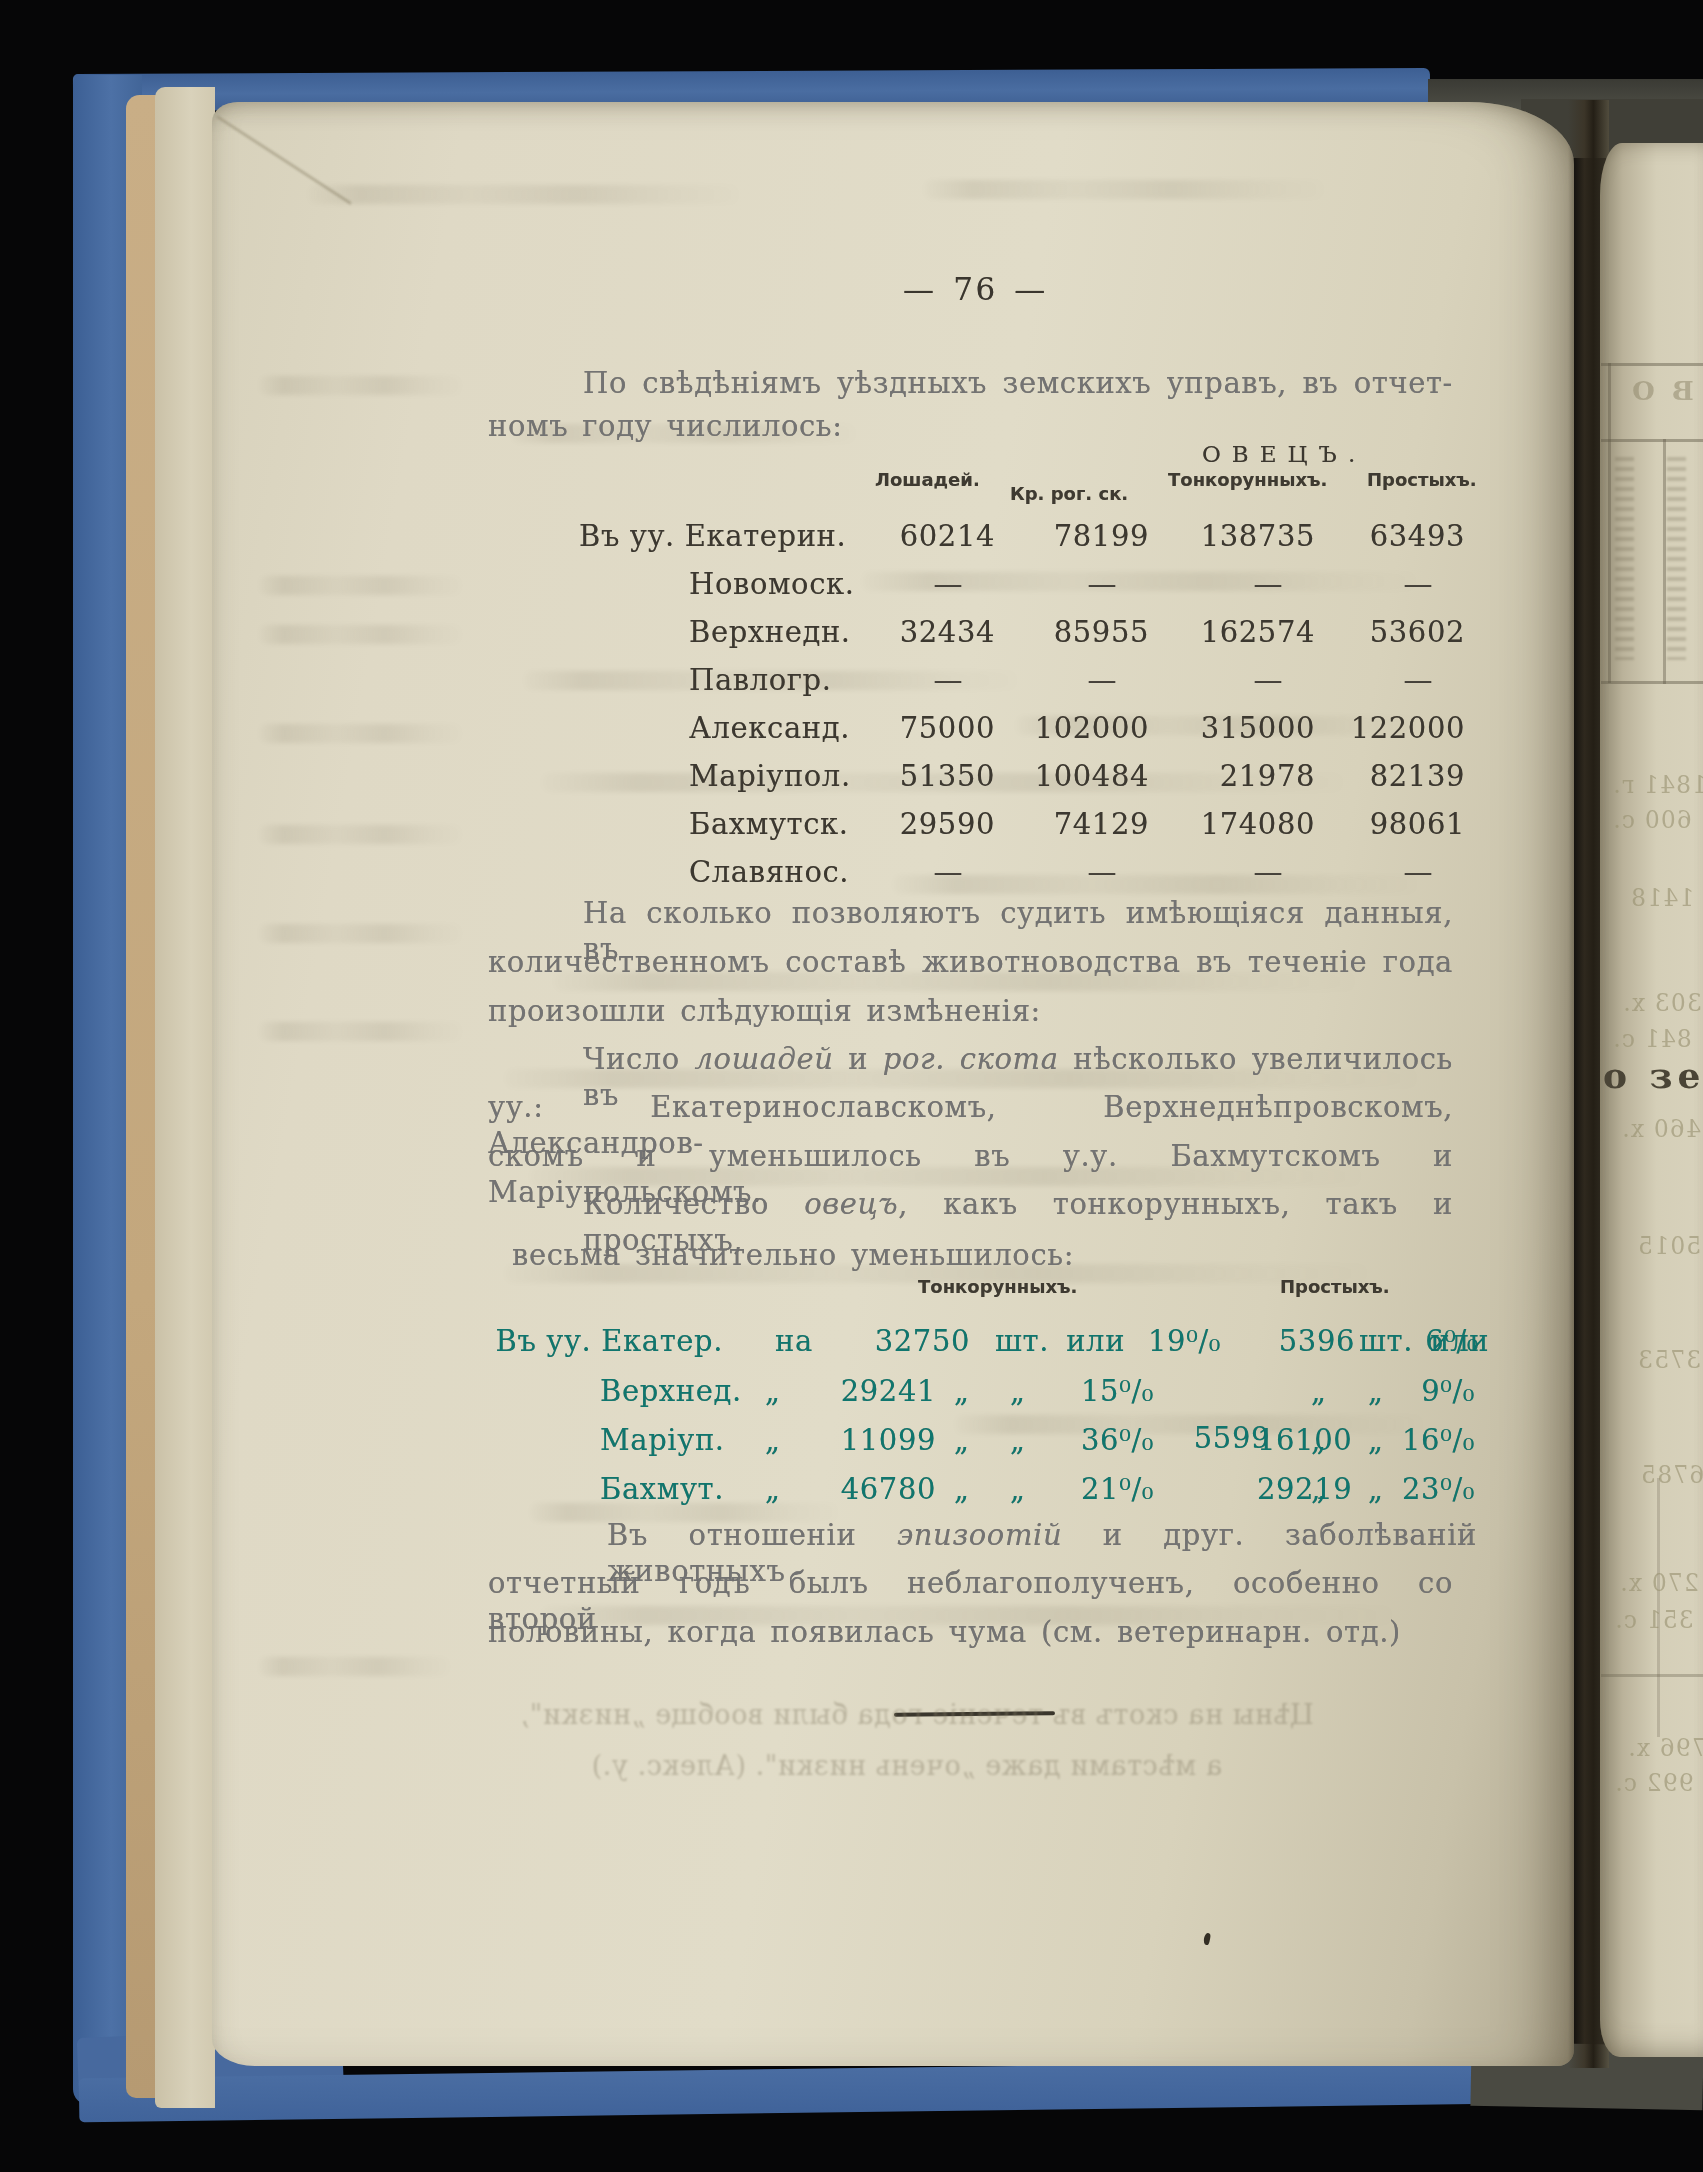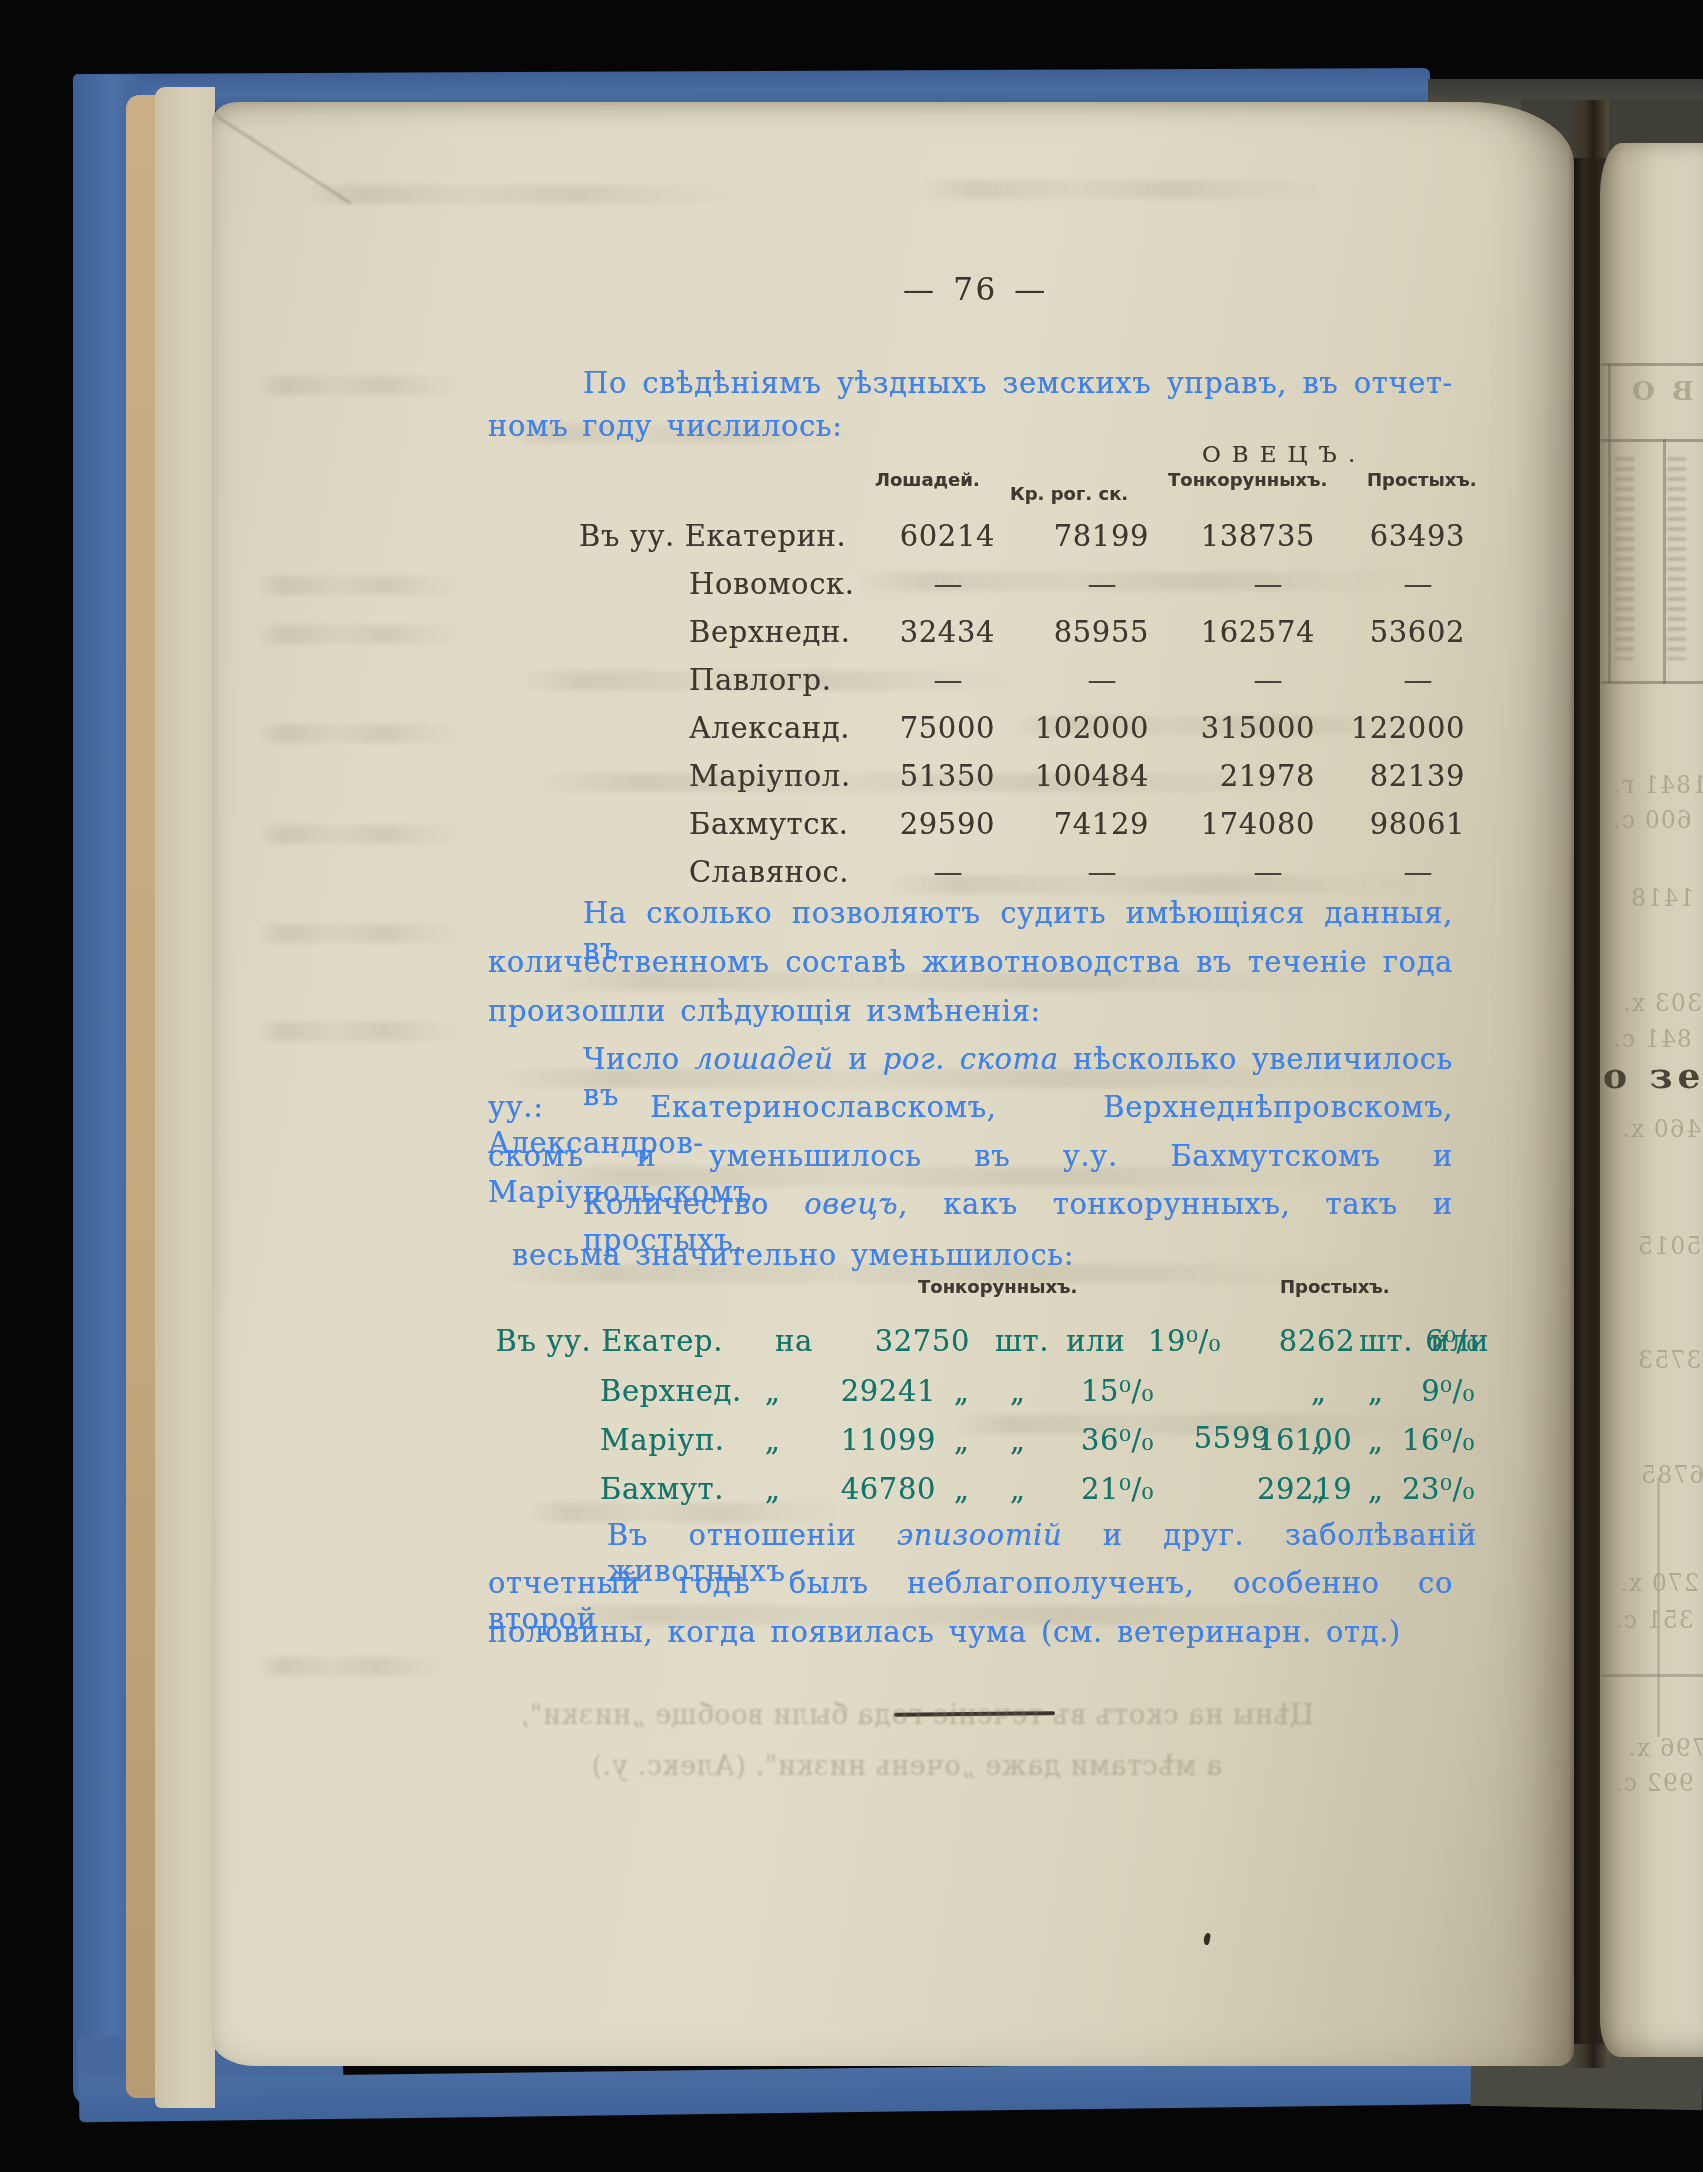--- a/index.html
+++ b/index.html
@@ -32,21 +32,21 @@
   .page-right{
     left:1600px;top:143px;width:103px;height:1914px;
     background:linear-gradient(90deg,#8f8871 0%,#bab29a 22%,#d5cfb8 55%,#d8d2bc 100%);
     border-radius:22px 0 0 20px / 52px 0 0 37px;
     box-shadow:inset 0 13.6px 20px -13.6px rgba(70,60,40,.4), inset 0 -25px 28px -21.6px rgba(70,60,40,.45);
   }
   
   .t{
     position:absolute;
     font-family:"DejaVu Serif",serif;
-    font-size:29px;line-height:1.25;color:#3b82f6;
+    font-size:29px;line-height:1.25;color:#737373;
     letter-spacing:0.6px;word-spacing:4.3px;
     text-shadow:0 0 0.6px rgba(60,52,40,.45);
     white-space:nowrap;
   }
   .just{white-space:normal;text-align:justify;text-align-last:justify;}
   .it{font-style:italic;}
   .pagenum{left:883px;top:270px;width:185px;text-align:center;font-size:31px;letter-spacing:2.5px;color:#3a362e;}
   .ovets{left:1202px;top:440px;font-size:23px;letter-spacing:11px;color:#3c3830;}
   .ch{position:absolute;font-family:"DejaVu Sans",sans-serif;font-weight:700;font-size:18px;color:#3e3a31;letter-spacing:0;text-shadow:0 0 0.6px rgba(60,52,40,.4);white-space:nowrap;}
   
@@ -223,21 +223,21 @@
 
   <div class="ch" style="left:918px;top:1276px;">Тонкорунныхъ.</div>
   <div class="ch" style="left:1280px;top:1276px;">Простыхъ.</div>
 
   <div class="t2row" style="top:1324px;">
     <span class="lab">Въ уу. Екатер.</span>
     <span class="conj">на</span>
     <span class="n1">32750</span>
     <span class="u1">шт. или</span>
     <span class="p1">19⁰/₀</span>
-    <span class="n2">8262</span>
+    <span class="n2">5396</span>
     <span class="u2">шт. или</span>
     <span class="p2">6⁰/₀</span>
   </div>
   <div class="t2row r2" style="top:1374px;">
     <span class="ind2">Верхнед.</span>
     <span class="d1">„</span>
     <span class="n1b">29241</span>
     <span class="d2">„</span>
     <span class="d3">„</span>
     <span class="p1b">15⁰/₀</span>

